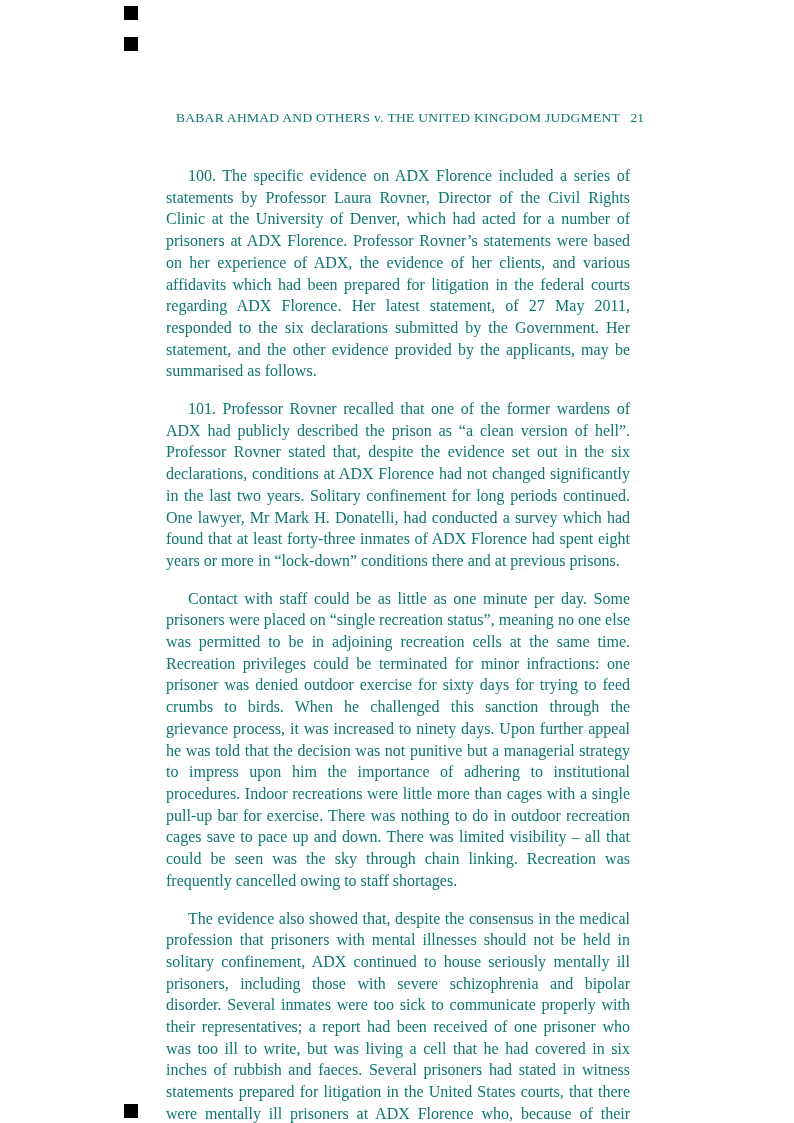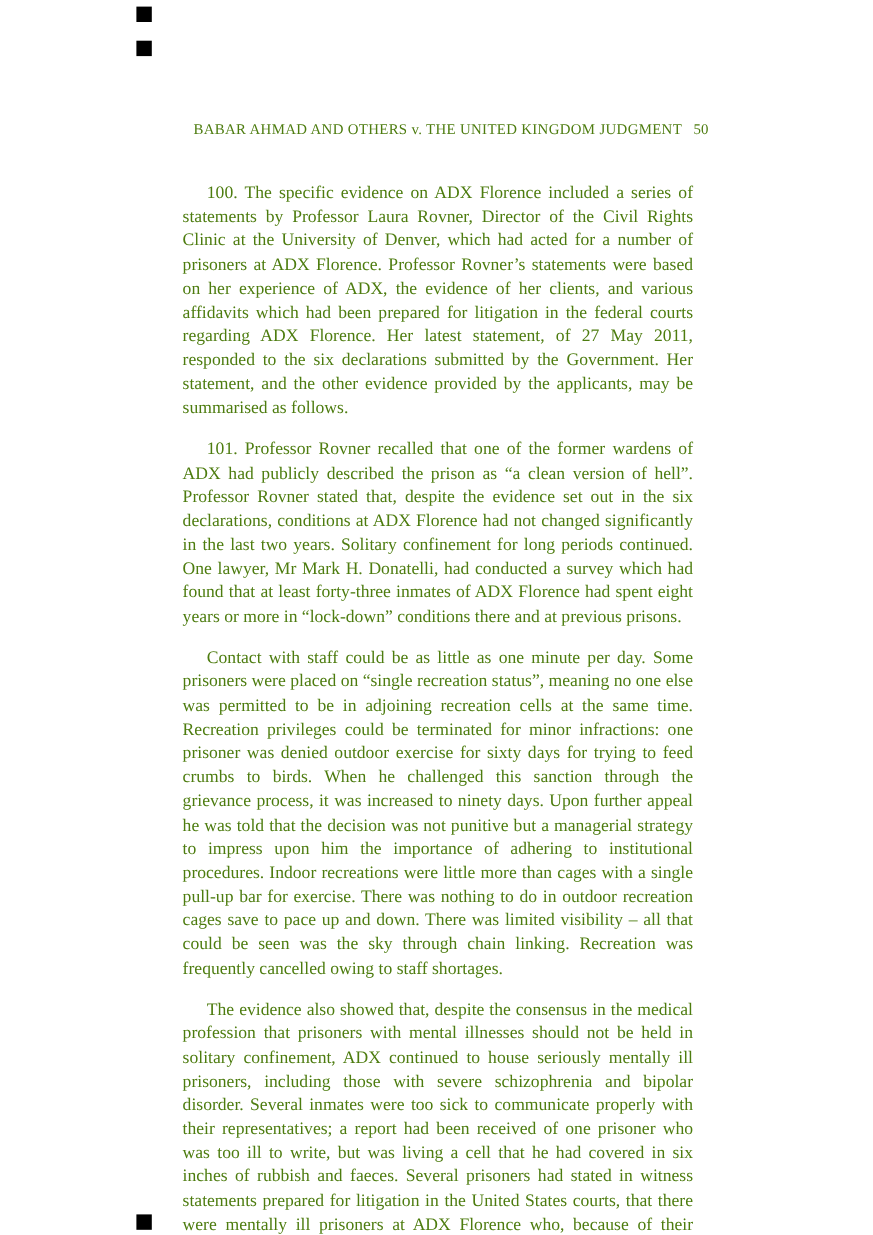--- a/index.html
+++ b/index.html
@@ -5,21 +5,21 @@
   html, body {
     margin: 0;
     padding: 0;
     background: #ffffff;
   }
   .page {
     position: relative;
     width: 794px;
     height: 1123px;
     background: #ffffff;
-    color: #4d7c0f;
+    color: #0f766e;
     font-family: "Liberation Serif", serif;
     overflow: hidden;
   }
   .crop-mark {
     position: absolute;
     width: 14px;
     height: 14px;
     background: #000000;
   }
   .crop-mark.top-1 { left: 124px; top: 6px; }
@@ -63,21 +63,21 @@
 <body>
 
 <div class="page">
 
   <div class="crop-mark top-1"></div>
   <div class="crop-mark top-2"></div>
   <div class="crop-mark bottom-1"></div>
 
   <header class="page-header">
     <span class="running-title">BABAR AHMAD AND OTHERS v. THE UNITED KINGDOM JUDGMENT</span>
-    <span class="page-number">50</span>
+    <span class="page-number">21</span>
   </header>
 
   <main class="page-body">
     <p>100.  The specific evidence on ADX Florence included a series of statements by Professor Laura Rovner, Director of the Civil Rights Clinic at the University of Denver, which had acted for a number of prisoners at ADX Florence. Professor Rovner’s statements were based on her experience of ADX, the evidence of her clients, and various affidavits which had been prepared for litigation in the federal courts regarding ADX Florence. Her latest statement, of 27 May 2011, responded to the six declarations submitted by the Government. Her statement, and the other evidence provided by the applicants, may be summarised as follows.</p>
     <p>101.  Professor Rovner recalled that one of the former wardens of ADX had publicly described the prison as “a clean version of hell”. Professor Rovner stated that, despite the evidence set out in the six declarations, conditions at ADX Florence had not changed significantly in the last two years. Solitary confinement for long periods continued. One lawyer, Mr Mark H. Donatelli, had conducted a survey which had found that at least forty-three inmates of ADX Florence had spent eight years or more in “lock-down” conditions there and at previous prisons.</p>
     <p>Contact with staff could be as little as one minute per day. Some prisoners were placed on “single recreation status”, meaning no one else was permitted to be in adjoining recreation cells at the same time. Recreation privileges could be terminated for minor infractions: one prisoner was denied outdoor exercise for sixty days for trying to feed crumbs to birds. When he challenged this sanction through the grievance process, it was increased to ninety days. Upon further appeal he was told that the decision was not punitive but a managerial strategy to impress upon him the importance of adhering to institutional procedures. Indoor recreations were little more than cages with a single pull-up bar for exercise. There was nothing to do in outdoor recreation cages save to pace up and down. There was limited visibility – all that could be seen was the sky through chain linking. Recreation was frequently cancelled owing to staff shortages.</p>
     <p>The evidence also showed that, despite the consensus in the medical profession that prisoners with mental illnesses should not be held in solitary confinement, ADX continued to house seriously mentally ill prisoners, including those with severe schizophrenia and bipolar disorder. Several inmates were too sick to communicate properly with their representatives; a report had been received of one prisoner who was too ill to write, but was living a cell that he had covered in six inches of rubbish and faeces. Several prisoners had stated in witness statements prepared for litigation in the United States courts, that there were mentally ill prisoners at ADX Florence who, because of their conditions, screamed all night, making sleep difficult for others. General medical facilities were also inadequate: there were only two doctors for 3,200 inmates at FCC Florence, and only basic healthcare needs were met. There were also reports from Human Rights Watch which</p>
   </main>
 
 </div>

